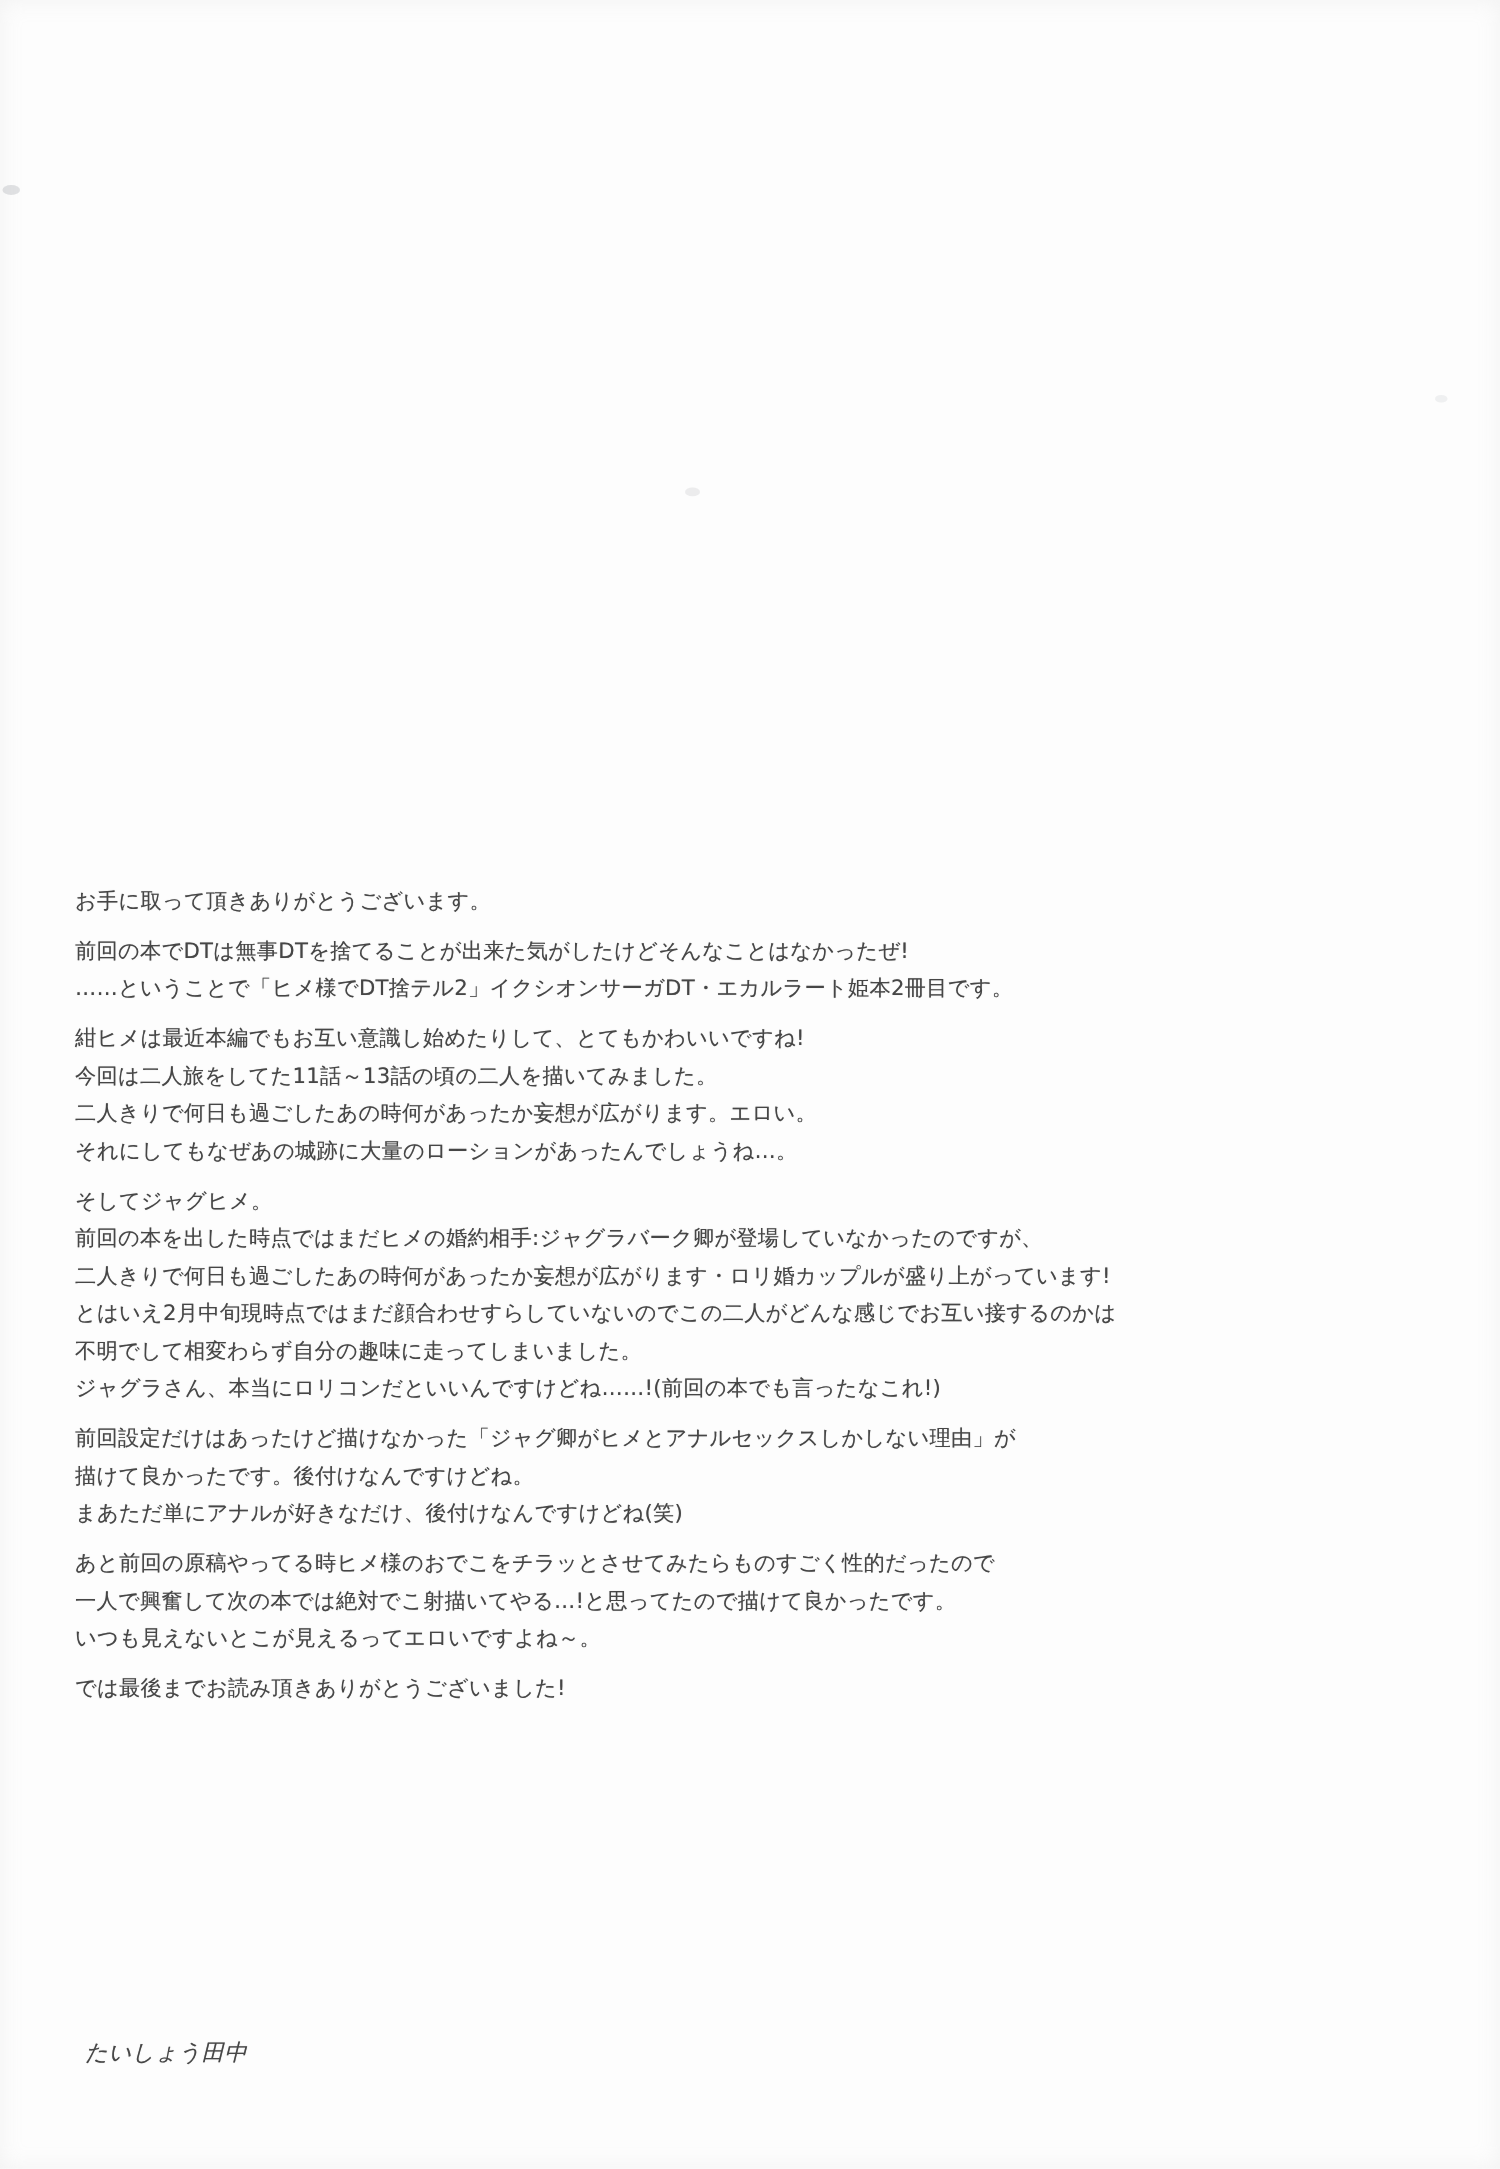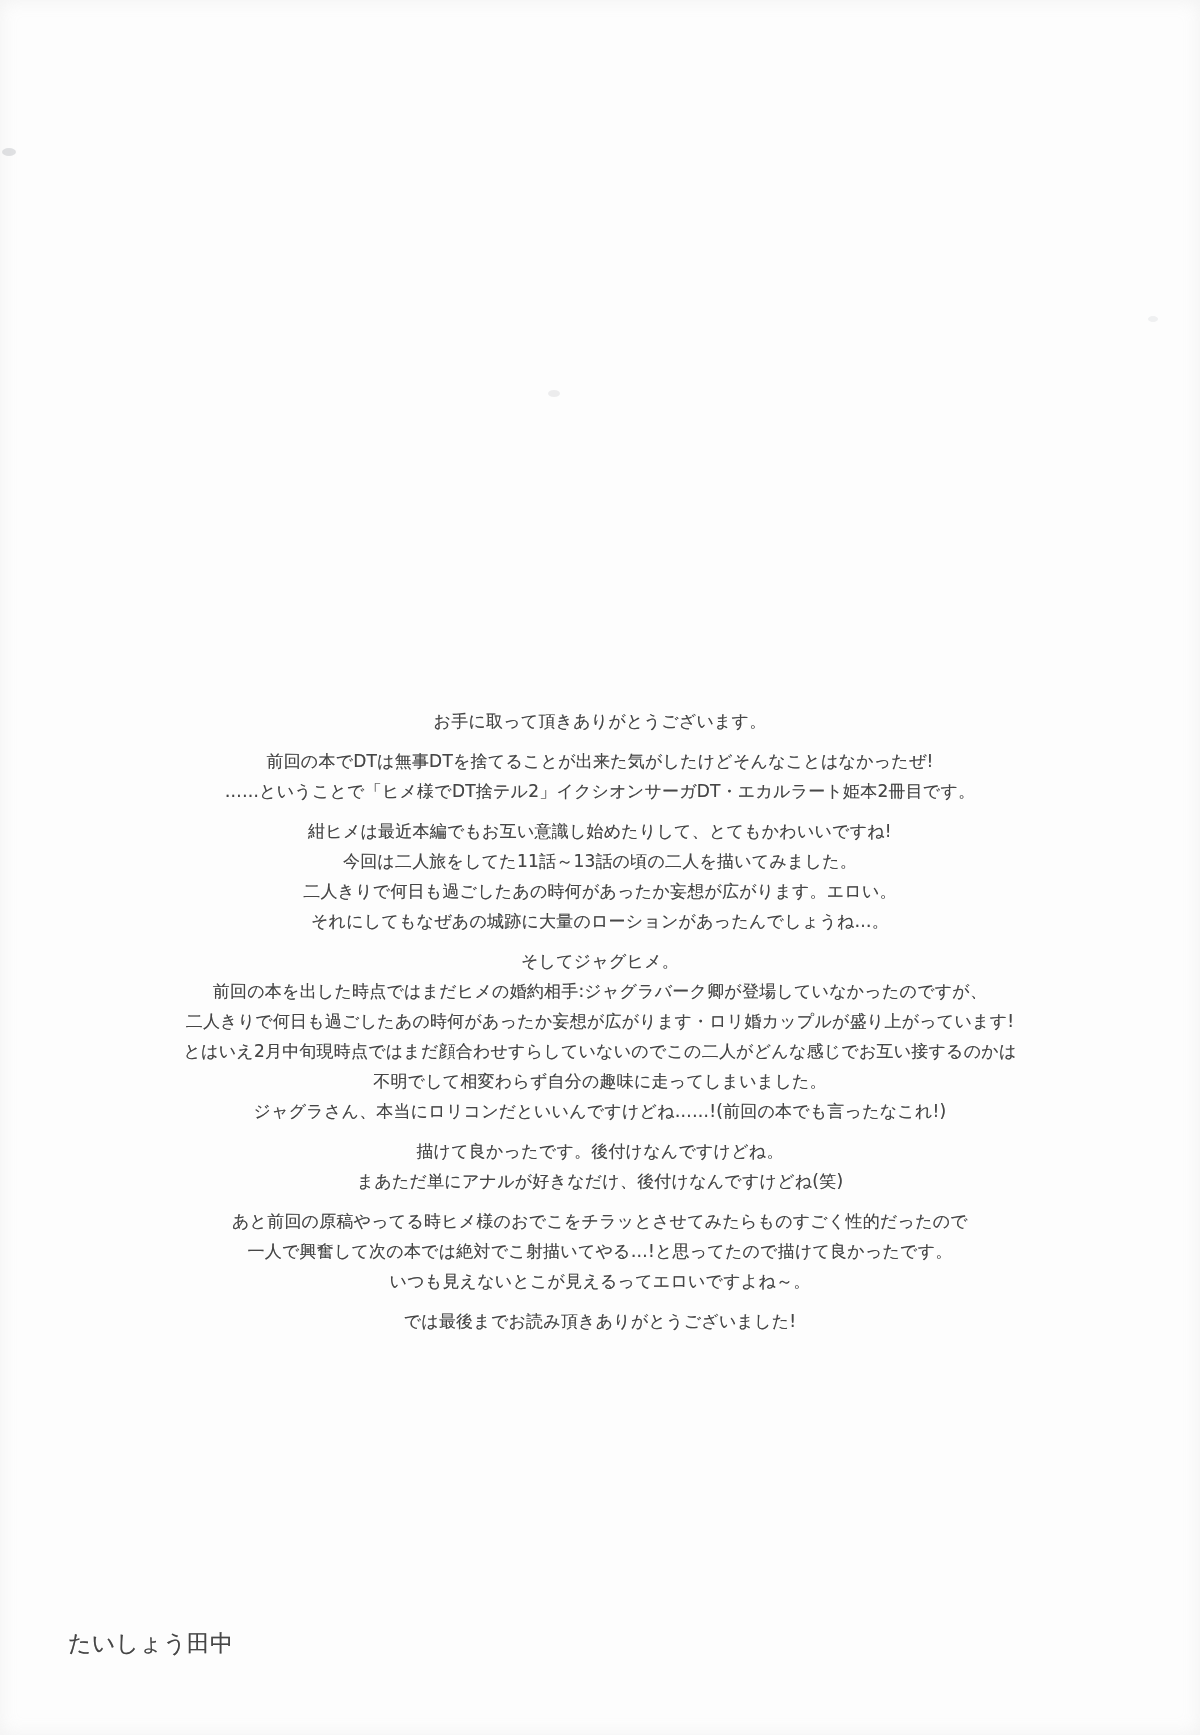--- a/index.html
+++ b/index.html
@@ -33,34 +33,34 @@
     top: 706px;
     width: 1080px;
     font-size: 17px;
     line-height: 30px;
     letter-spacing: 0.2px;
     color: #464646;
     text-shadow: 0 0 0.6px rgba(90,90,90,0.55);
   }
   .paragraph {
     margin: 0 0 10px 0;
-    text-align: center;
   }
   .line {
     white-space: pre;
   }
   .signature {
     position: absolute;
     left: 68px;
     top: 1628px;
-    font-size: 23px;
+    font-size: 18px;
     line-height: 30px;
     letter-spacing: 0.2px;
     color: #464646;
     text-shadow: 0 0 0.6px rgba(90,90,90,0.55);
+    font-style: italic;
   }
   .scan-artifact {
     position: absolute;
     border-radius: 50%;
     pointer-events: none;
   }
   .artifact-1 { left: 2px;   top: 148px; width: 14px; height: 8px;  background: rgba(200,203,206,0.55); }
   .artifact-2 { left: 548px; top: 390px; width: 12px; height: 7px;  background: rgba(214,216,218,0.45); }
   .artifact-3 { left: 1148px;top: 316px; width: 10px; height: 6px;  background: rgba(218,220,222,0.40); }
 </style>
@@ -84,20 +84,21 @@
       </div>
       <div class="paragraph">
         <div class="line">そしてジャグヒメ。</div>
         <div class="line">前回の本を出した時点ではまだヒメの婚約相手:ジャグラバーク卿が登場していなかったのですが、</div>
         <div class="line">二人きりで何日も過ごしたあの時何があったか妄想が広がります・ロリ婚カップルが盛り上がっています!</div>
         <div class="line">とはいえ2月中旬現時点ではまだ顔合わせすらしていないのでこの二人がどんな感じでお互い接するのかは</div>
         <div class="line">不明でして相変わらず自分の趣味に走ってしまいました。</div>
         <div class="line">ジャグラさん、本当にロリコンだといいんですけどね……!(前回の本でも言ったなこれ!)</div>
       </div>
       <div class="paragraph">
+        <div class="line">前回設定だけはあったけど描けなかった「ジャグ卿がヒメとアナルセックスしかしない理由」が</div>
         <div class="line">描けて良かったです。後付けなんですけどね。</div>
         <div class="line">まあただ単にアナルが好きなだけ、後付けなんですけどね(笑)</div>
       </div>
       <div class="paragraph">
         <div class="line">あと前回の原稿やってる時ヒメ様のおでこをチラッとさせてみたらものすごく性的だったので</div>
         <div class="line">一人で興奮して次の本では絶対でこ射描いてやる…!と思ってたので描けて良かったです。</div>
         <div class="line">いつも見えないとこが見えるってエロいですよね～。</div>
       </div>
       <div class="paragraph">
         <div class="line">では最後までお読み頂きありがとうございました!</div>

